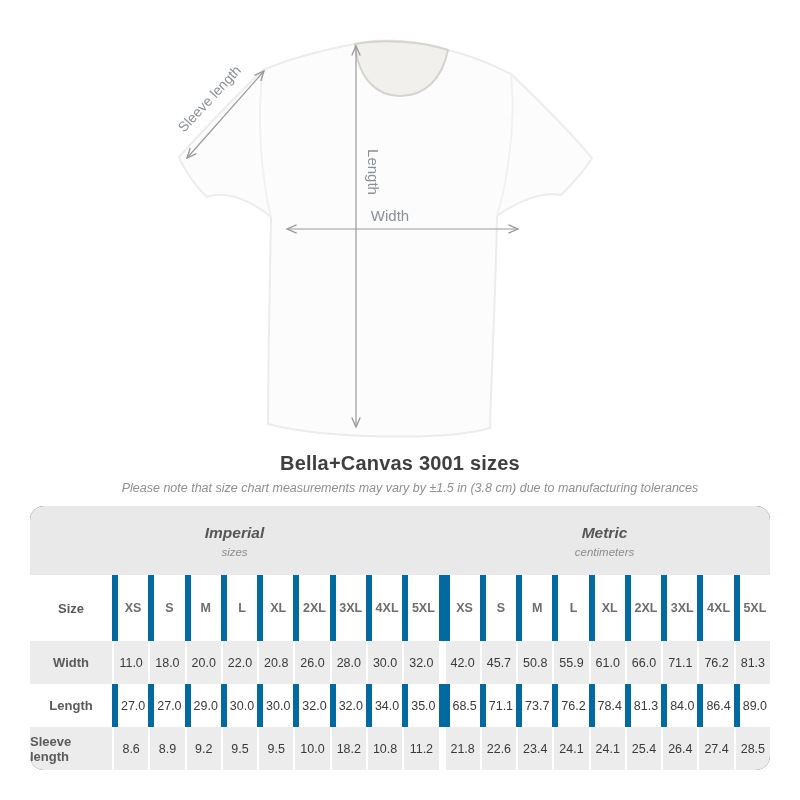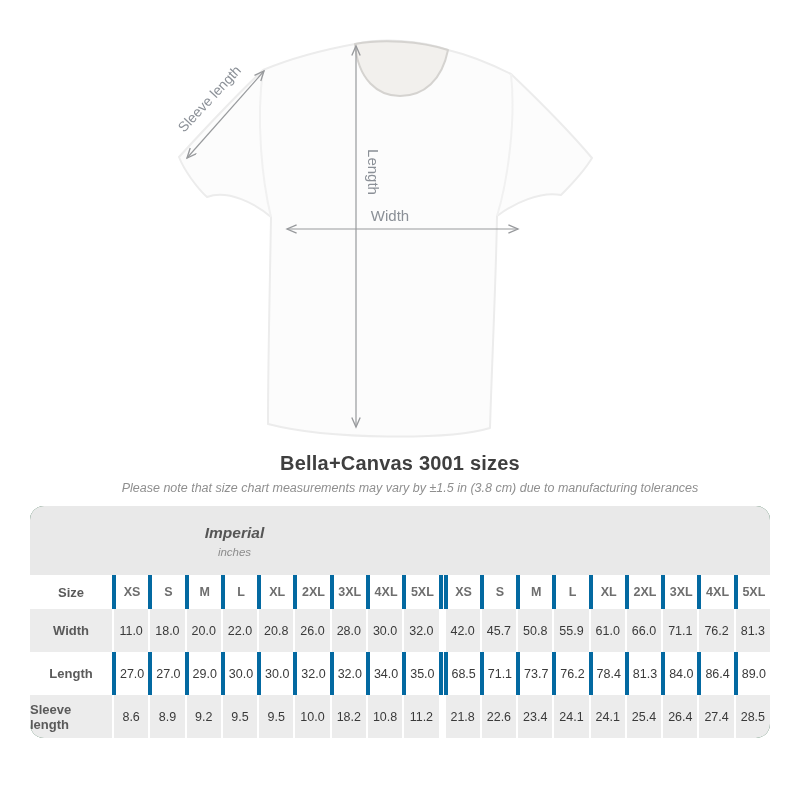--- a/index.html
+++ b/index.html
@@ -15,27 +15,27 @@
   .subtitle { text-align:center; font-size:12.5px; font-style:italic; color:#8f8f8f; margin-top:6px;padding-left:20px; }
 
   
   .size-table { width:740px; margin:11px auto 16px; border-radius:14px; overflow:hidden; background:#14532d; }
   .band { height:69px; background:#e9e9e9; display:grid; grid-template-columns:409px 1fr; }
   .band .sec { display:flex; flex-direction:column; align-items:center; justify-content:center; gap:4px; }
   .sec-name { font-size:15.5px; font-weight:bold; font-style:italic; color:#565656; }
   .sec-unit { font-size:11.5px; font-style:italic; color:#8c8c8c; }
 
   .tr { display:grid; grid-template-columns:82px repeat(9,1fr) 5px repeat(9,1fr); }
-  .row-size { height:34px;text-align:right; }
+  .row-size { height:66px;text-align:right; }
   .row-data { height:43px; }
   .td { display:flex; align-items:center; justify-content:center; font-size:12.5px; color:#3a3a3a; }
   .td.label { font-weight:bold; color:#5a5a5a; font-size:13px; }
   .td.sz { font-weight:bold; color:#6e6e6e; font-size:12.5px; }
 
-  .row-white .td { border-left:4px solid #0369a1; background:#fff; }
+  .row-white .td { border-left:6px solid #0369a1; background:#fff; }
   .row-white .td.label { border-left:none; }
   .row-gray .td { background:#ececec; border-left:2px solid #fff; }
   .row-gray .td.label { border-left:none; }
   .row-gray .td.gap { background:#fff; border-left:none; }
   .td.gap { padding:0; }
 </style>
 </head>
 <body>
 
 <div class="diagram-wrap">
@@ -83,21 +83,25 @@
 </div>
 
 <div class="title">Bella+Canvas 3001 sizes</div>
 <div class="subtitle">Please note that size chart measurements may vary by ±1.5 in (3.8 cm) due to manufacturing tolerances</div>
 
 <div class="size-table">
 
   <div class="band">
     <div class="sec">
       <div class="sec-name">Imperial</div>
-      <div class="sec-unit">inches</div>
+      <div class="sec-unit">sizes</div>
+    </div>
+    <div class="sec">
+      <div class="sec-name">Metric</div>
+      <div class="sec-unit">centimeters</div>
     </div>
   </div>
 
   <div class="tr row-size row-white">
     <div class="td label">Size</div>
     <div class="td sz">XS</div>
     <div class="td sz">S</div>
     <div class="td sz">M</div>
     <div class="td sz">L</div>
     <div class="td sz">XL</div>

